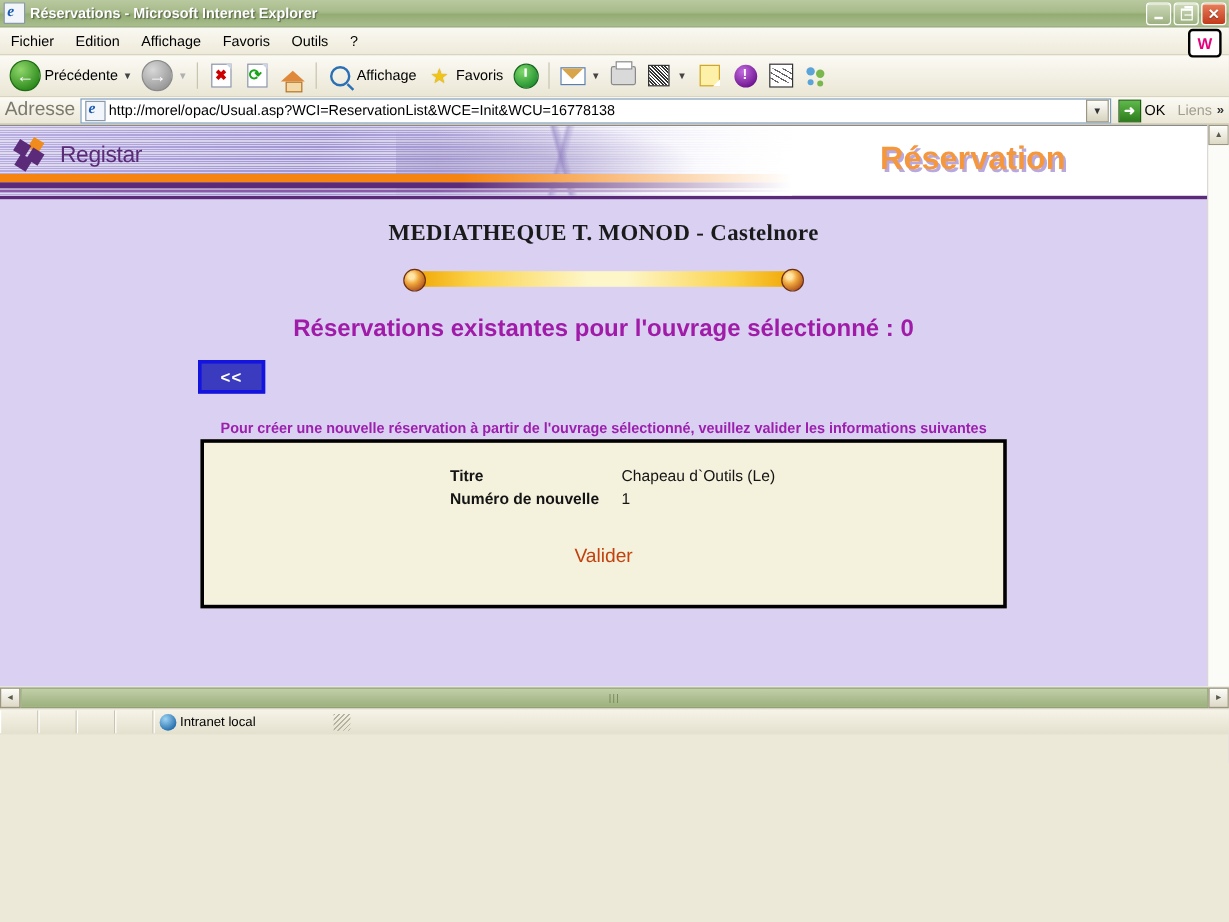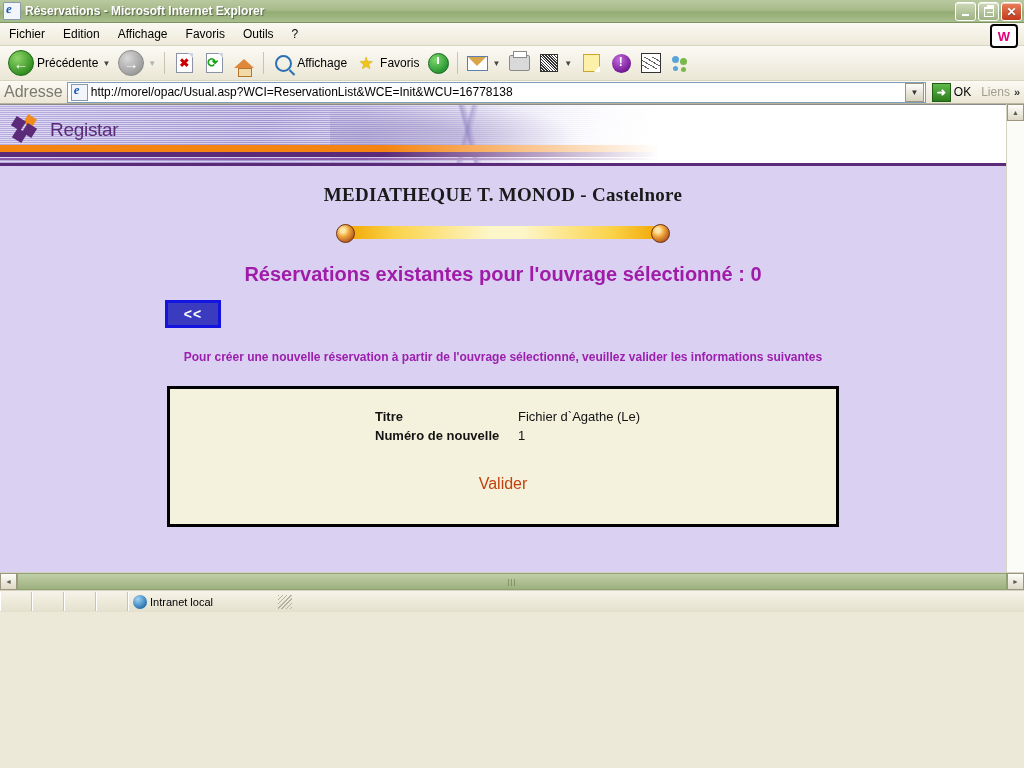--- a/index.html
+++ b/index.html
@@ -214,21 +214,21 @@
   .backbtn{
     display:inline-flex;align-items:center;justify-content:center;
     width:50px;height:22px;background:#3b3bbf;border:3px solid #1414e0;
     color:#fff;font-size:14px;font-weight:bold;letter-spacing:1px;cursor:pointer;
   }
   .instruct{
     text-align:center;margin-top:22px;font-size:12.5px;font-weight:bold;
     color:#9c1fae;font-family:"Liberation Sans Narrow","Liberation Sans",sans-serif;
     transform:scaleX(.96);
   }
-  .formbox-wrap{display:flex;justify-content:center;margin-top:22px;}
+  .formbox-wrap{display:flex;justify-content:center;margin-top:2px;}
   .formbox{
     width:672px;height:141px;background:#f4f1dc;border:3px solid #000;
     box-sizing:border-box;padding-top:18px;position:relative;
   }
   .frow{display:flex;font-size:13px;line-height:19px;}
   .flabel{width:0;padding-left:205px;font-weight:bold;color:#141414;white-space:nowrap;}
   .fvalue{padding-left:0;margin-left:8px;color:#141414;white-space:nowrap;}
   .frow .flabel{width:135px;padding-left:205px;box-sizing:content-box;}
   .valider-wrap{text-align:center;margin-top:30px;}
   .valider{
@@ -430,20 +430,21 @@
         <div class="banner-stripe-thin"></div>
         <div class="logo-wrap">
           <span class="logo-marks">
             <span class="dmd d4"></span>
               <span class="dmd d1"></span>
             <span class="dmd d2"></span>
               <span class="dmd d3"></span>
           </span>
           <span class="logo-text">Registar</span>
         </div>
+        <div class="banner-title">Réservation</div>
       </div>
       <div class="banner-rule"></div>
 
       <div class="content">
         <div class="h1">MEDIATHEQUE T. MONOD - Castelnore</div>
 
         <div class="divider-wrap">
           <div class="divider">
             <div class="dbar"></div>
             <div class="orb l"></div>
@@ -456,21 +457,21 @@
         <div class="backbtn-row">
           <div class="backbtn">&lt;&lt;</div>
         </div>
 
         <div class="instruct">Pour créer une nouvelle réservation à partir de l'ouvrage sélectionné, veuillez valider les informations suivantes</div>
 
         <div class="formbox-wrap">
           <div class="formbox">
             <div class="frow">
               <span class="flabel">Titre</span>
-              <span class="fvalue">Fichier d`Agathe (Le)</span>
+              <span class="fvalue">Chapeau d`Outils (Le)</span>
             </div>
             <div class="frow">
               <span class="flabel">Numéro de nouvelle</span>
               <span class="fvalue">1</span>
             </div>
             <div class="valider-wrap">
               <span class="valider">Valider</span>
             </div>
           </div>
         </div>

